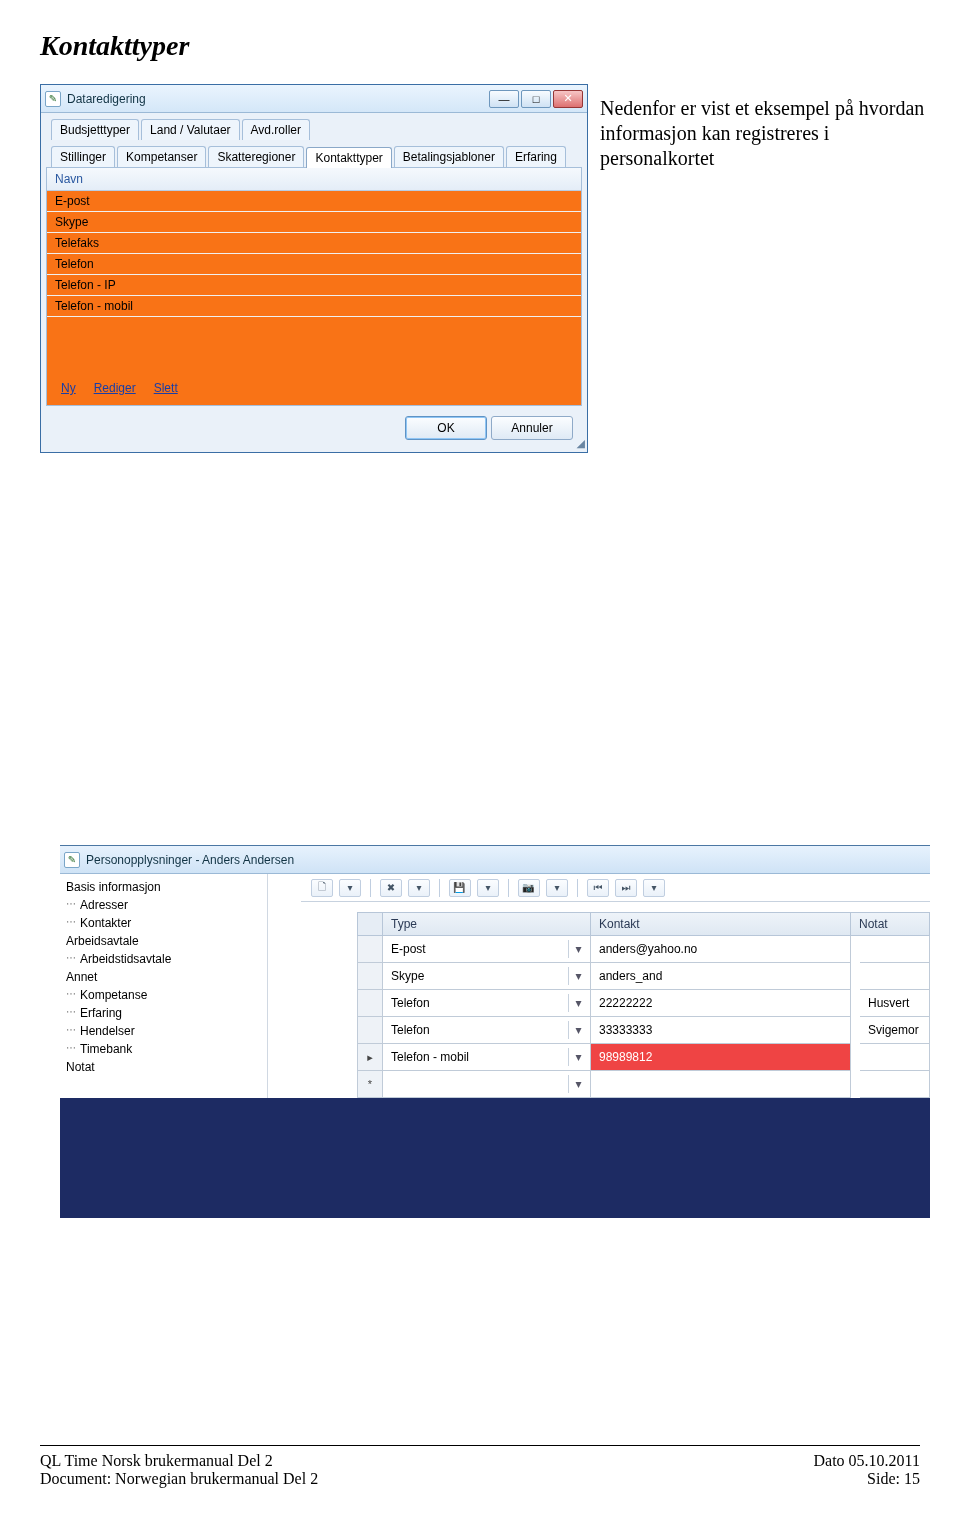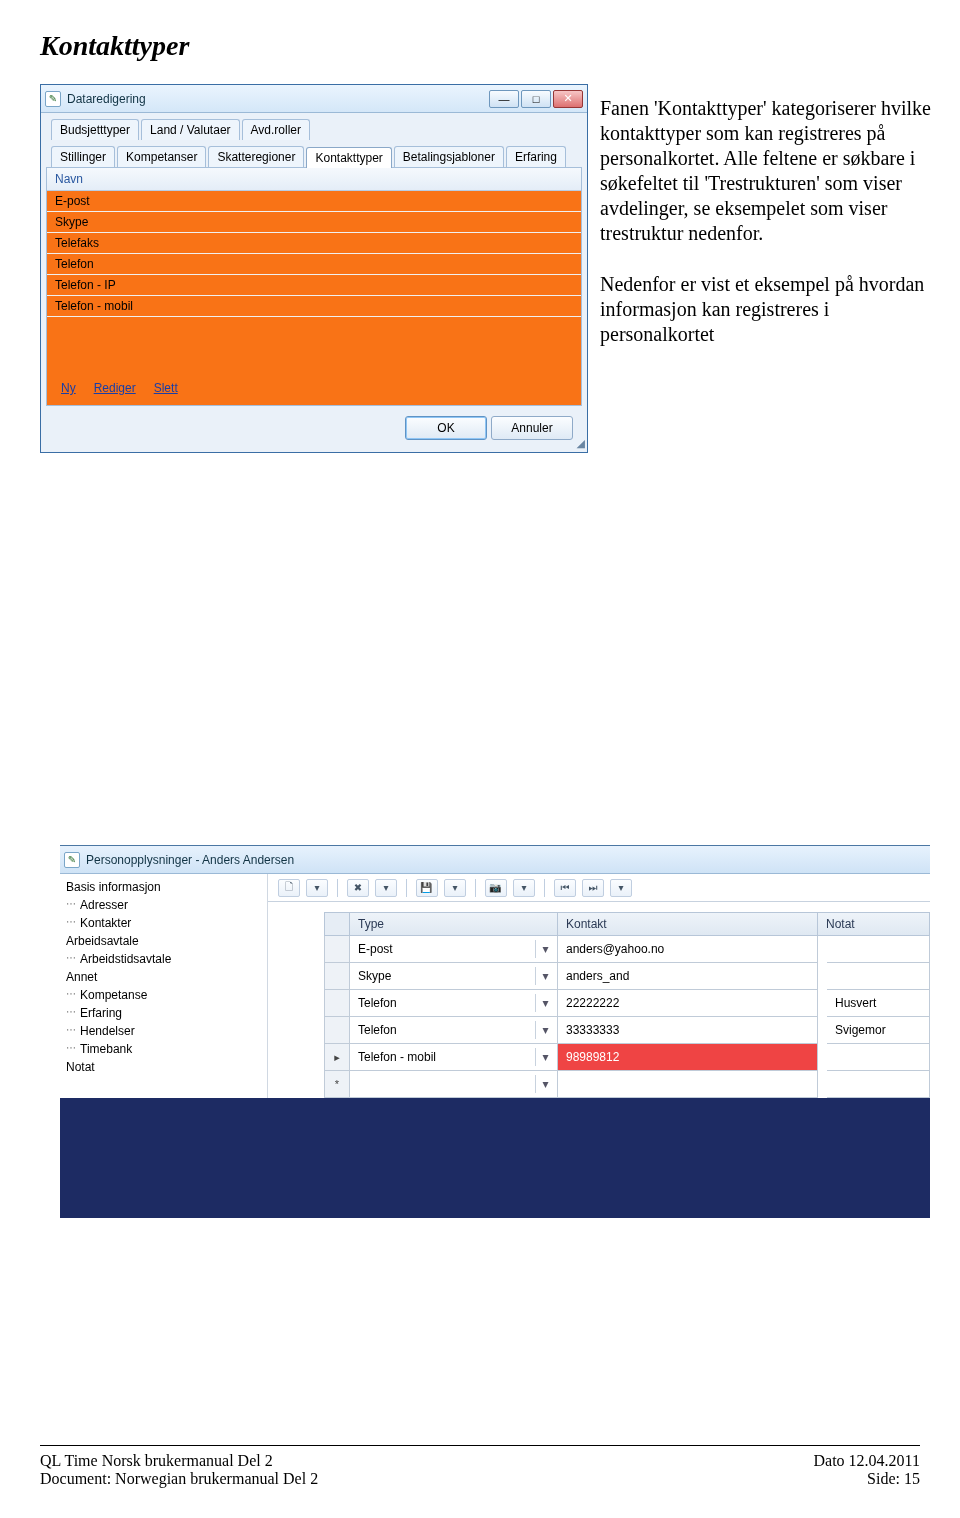--- a/index.html
+++ b/index.html
@@ -113,21 +113,21 @@
     position:absolute;
     left: 60px;
     top: 845px;
     width: 870px;
     border-top: 1px solid #4b77a3;
     font-family: "Segoe UI", Tahoma, sans-serif;
     font-size: 12px;
     background:#1d2b63;
   }
   .win2 .titlebar { background: linear-gradient(#e7f2fd,#cfe3f6); height:28px; }
-  .win2 .mainrow { display:flex; background:#fff; }
+  .win2 .mainrow { display:flex; background:#fff;gap:33px; }
   .nav {
     width: 208px;
     background:#fff;
     border-right:1px solid #d0d8e2;
     padding: 4px 6px 8px 6px;
   }
   .nav .top { font-size:12px; padding:2px 0; }
   .nav .sub { padding:2px 0 2px 14px; position:relative; }
   .nav .sub::before {
     content:"⋯"; position:absolute; left:0; top:2px; font-size:10px; color:#666;
@@ -190,21 +190,20 @@
   .footer hr { border:none; border-top:1.5px solid #000; margin-bottom:6px; }
   .frow { display:flex; justify-content:space-between; font-size:16px; }
 </style>
 </head>
 <body>
 
 <div class="page">
   <div class="page-title">Kontakttyper</div>
 
   <div class="text-col">
-    <p>Fanen 'Kontakttyper' kategoriserer hvilke kontakttyper som kan registreres på personalkortet. Alle feltene er søkbare i søkefeltet til 'Trestrukturen' som viser avdelinger, se eksempelet som viser trestruktur nedenfor.</p>
     <p>Nedenfor er vist et eksempel på hvordan informasjon kan registreres i personalkortet</p>
   </div>
 
   <div class="win">
     <div class="titlebar">
       <div class="wicon">✎</div>
       <div class="wtitle">Dataredigering</div>
       <div class="winbtns">
         <div class="winbtn">—</div>
         <div class="winbtn">□</div>
@@ -351,19 +350,19 @@
       </div>
     </div>
   </div>
   <div class="bluearea"></div>
 </div>
 
 <div class="footer">
   <hr>
   <div class="frow">
     <span>QL Time Norsk brukermanual Del 2</span>
-    <span>Dato 12.04.2011</span>
+    <span>Dato 05.10.2011</span>
   </div>
   <div class="frow">
     <span>Document: Norwegian brukermanual Del 2</span>
     <span>Side: 15</span>
   </div>
 </div>
 
 </body></html>

